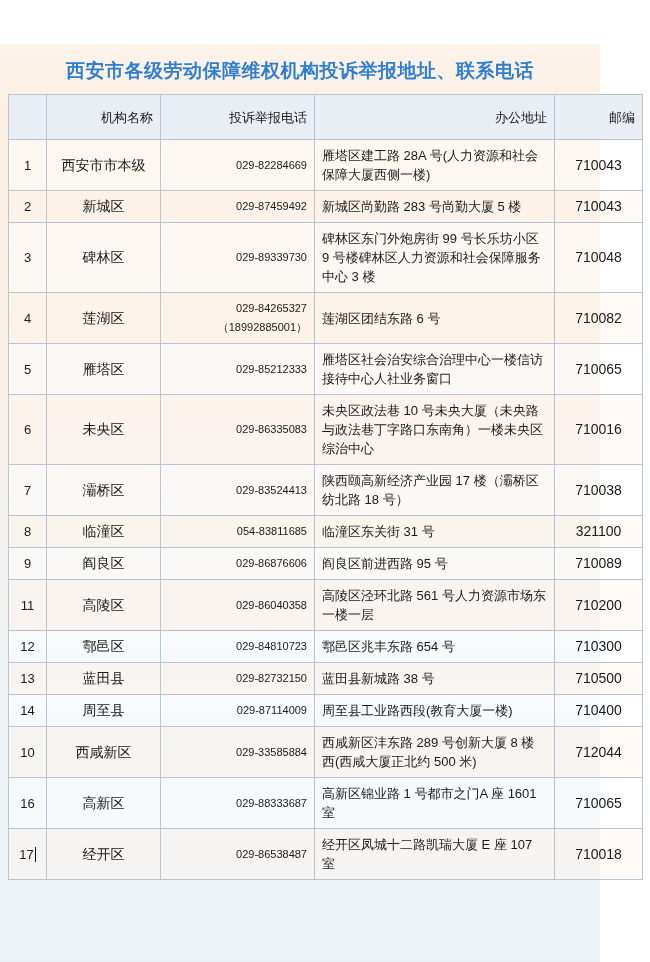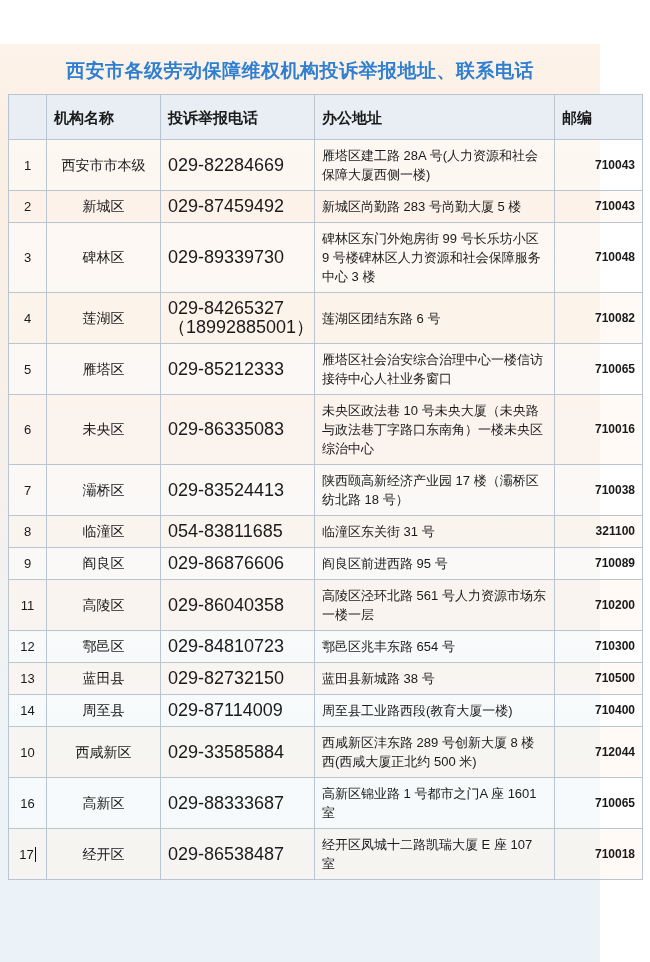--- a/index.html
+++ b/index.html
@@ -49,45 +49,44 @@
 
   table.data-table th,
   table.data-table td {
     border: 1px solid #b9c6d2;
     padding: 6px 7px;
     vertical-align: middle;
     line-height: 19px;
   }
   thead th {
     background: #e8eef4;
-    font-weight: bold;
-    font-size: 15px;
-    text-align: left;
+    font-weight: normal;
+    font-size: 13px;
+    text-align: right;
     height: 32px;
   }
   td.idx {
     text-align: center;
     font-size: 13px;
   }
   td.org {
     text-align: center;
     font-size: 14px;
   }
   td.tel {
-    text-align: left;
-    font-size: 18px;
+    text-align: right;
+    font-size: 11px;
   }
   td.addr {
     text-align: left;
     font-size: 13px;
   }
   td.zip {
-    text-align: right;
-    font-size: 12px;
-    font-weight: bold;
+    text-align: center;
+    font-size: 14px;
   }
   tbody tr:nth-child(odd) td {
     background: rgba(255, 255, 255, 0.55);
   }
   tbody tr:nth-child(even) td {
     background: rgba(255, 246, 238, 0.55);
   }
   .caret {
     display: inline-block;
     width: 1px;

